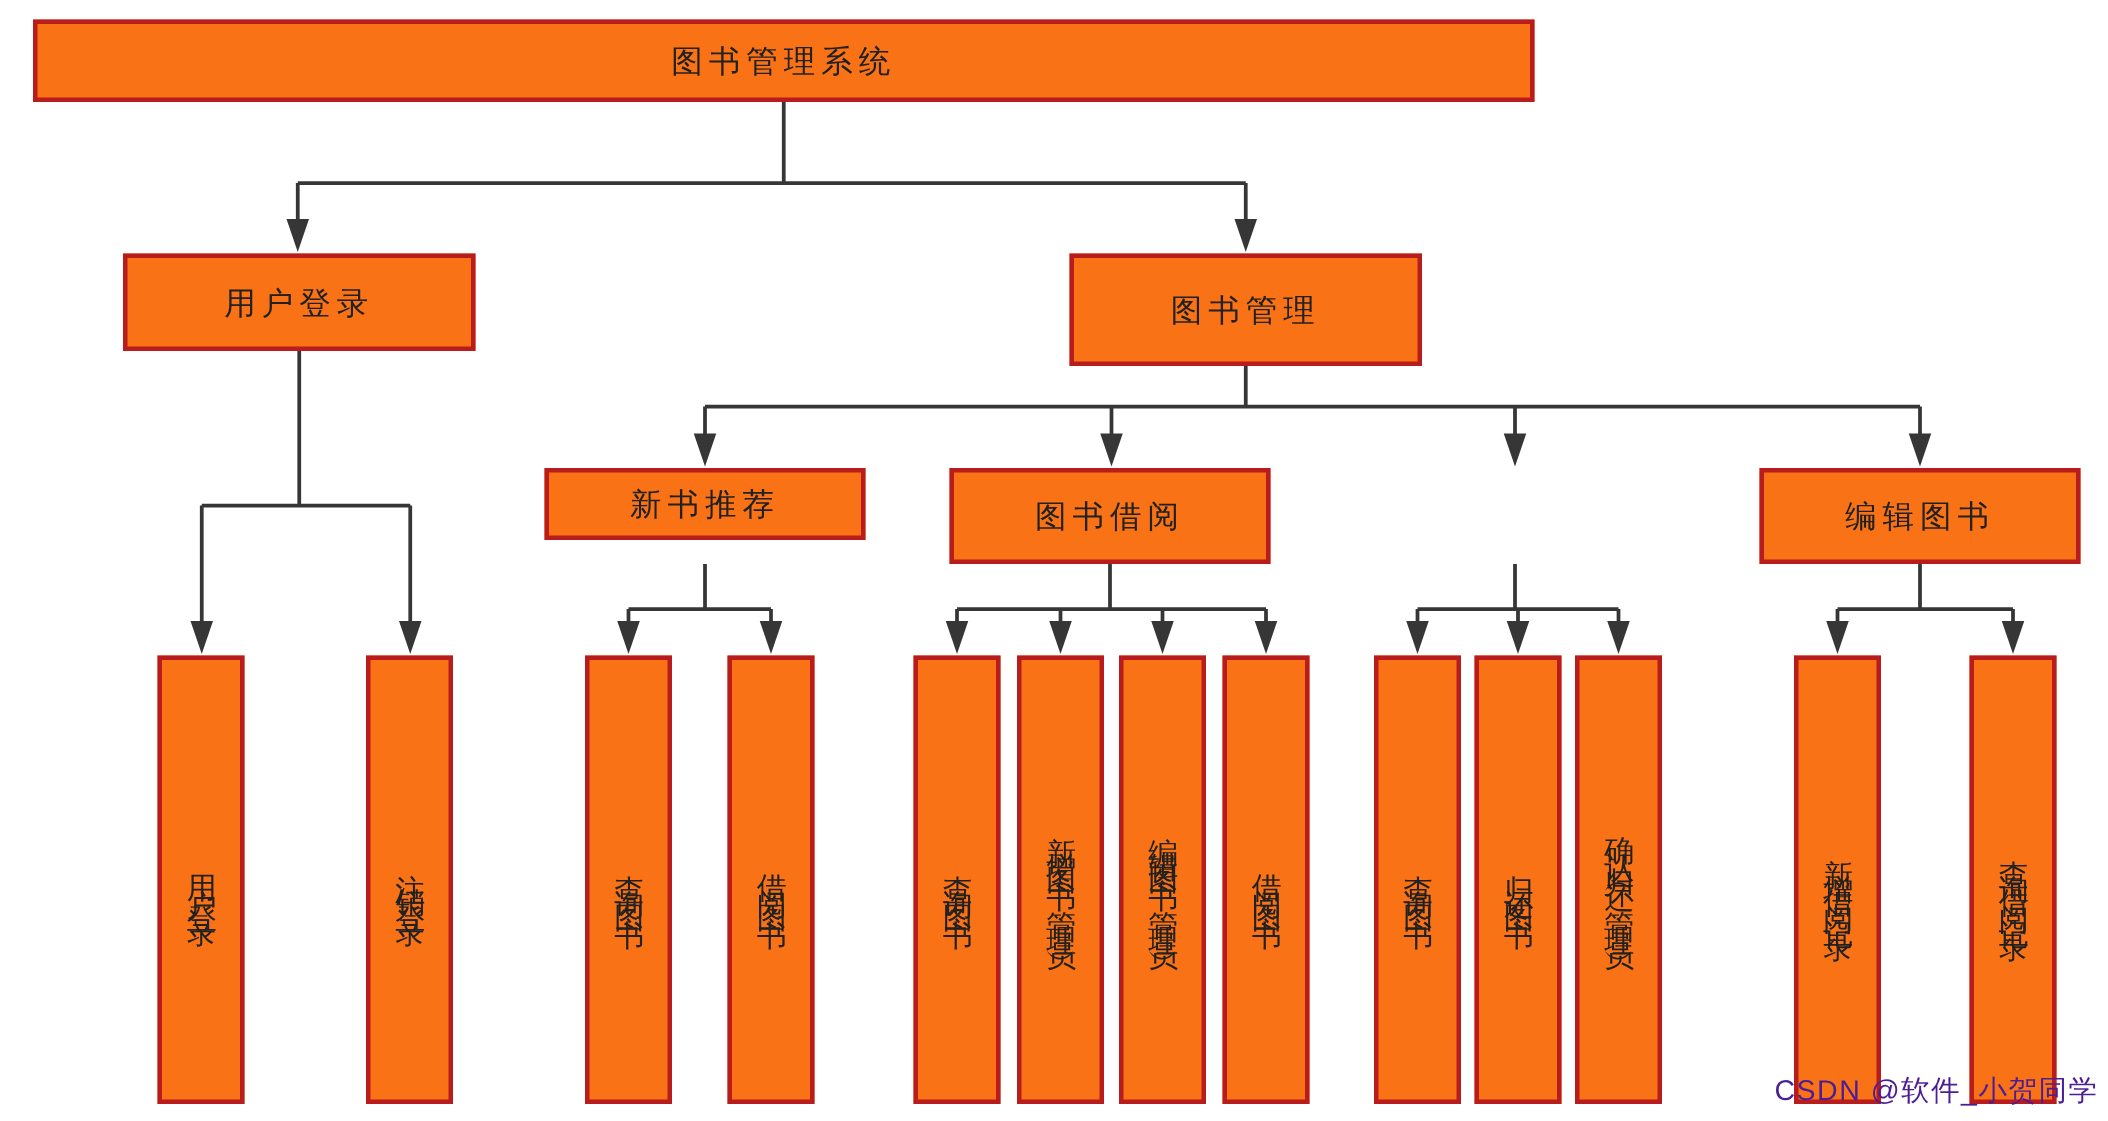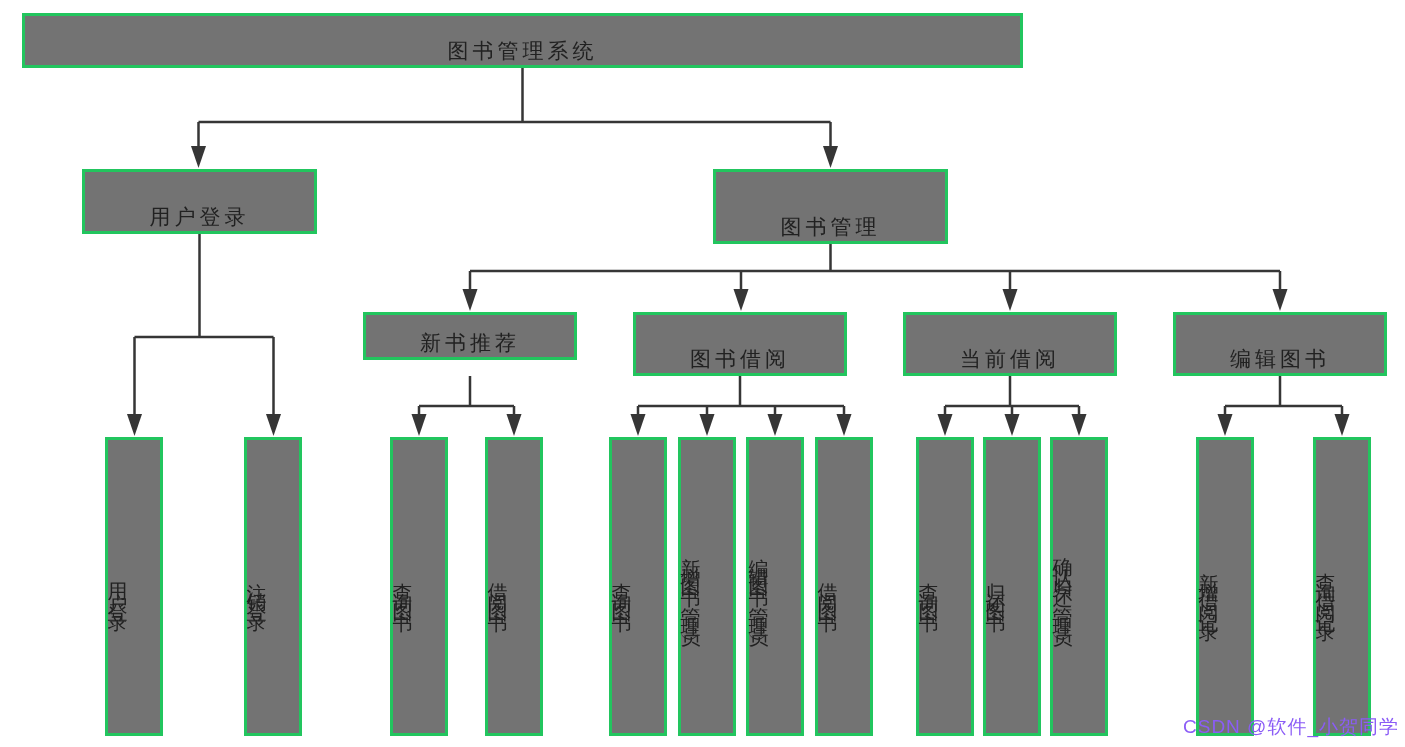--- a/index.html
+++ b/index.html
@@ -8,24 +8,24 @@
     width:1405px;height:747px;
     background:#ffffff;
     font-family:"Liberation Sans","DejaVu Sans",sans-serif;
     color:#212121;
     overflow:hidden;
   }
   .connectors{position:absolute;left:0;top:0;width:1405px;height:747px;}
   .node{
     position:absolute;
     box-sizing:border-box;
-    background:#737373;
-    border:3px solid #22c55e;
+    background:#f97316;
+    border:3px solid #b91c1c;
     display:flex;
-    align-items:flex-end;
+    align-items:center;
     justify-content:center;
     z-index:2;
   }
   .hbox{
     font-size:21px;
     letter-spacing:4px;
     white-space:nowrap;
   }
   .vbox{
     writing-mode:vertical-rl;
@@ -33,21 +33,21 @@
     font-size:20px;
     letter-spacing:10px;
     line-height:1;
   }
   .vbox span{display:block;}
   .watermark{
     position:absolute;
     left:1183px;top:714px;
     font-size:19px;
     letter-spacing:1px;
-    color:#8b5cf6;
+    color:#4c1d95;
     white-space:nowrap;
     z-index:3;
   }
 </style>
 </head>
 <body>
 
 <div class="canvas">
 
   <svg class="connectors" viewBox="0 0 1405 747" xmlns="http://www.w3.org/2000/svg">
@@ -93,23 +93,20 @@
   <div class="node hbox" style="left:713px;top:169px;width:235px;height:75px;">
     <span>图书管理</span>
   </div>
 
   <div class="node hbox" style="left:363px;top:312px;width:214px;height:48px;">
     <span>新书推荐</span>
   </div>
   <div class="node hbox" style="left:633px;top:312px;width:214px;height:64px;">
     <span>图书借阅</span>
   </div>
-  <div class="node hbox" style="left:903px;top:312px;width:214px;height:64px;">
-    <span>当前借阅</span>
-  </div>
   <div class="node hbox" style="left:1173px;top:312px;width:214px;height:64px;">
     <span>编辑图书</span>
   </div>
 
   <div class="node vbox" style="left:105px;top:437px;width:58px;height:299px;">
     <span>用户登录</span>
   </div>
   <div class="node vbox" style="left:244px;top:437px;width:58px;height:299px;">
     <span>注销登录</span>
   </div>

